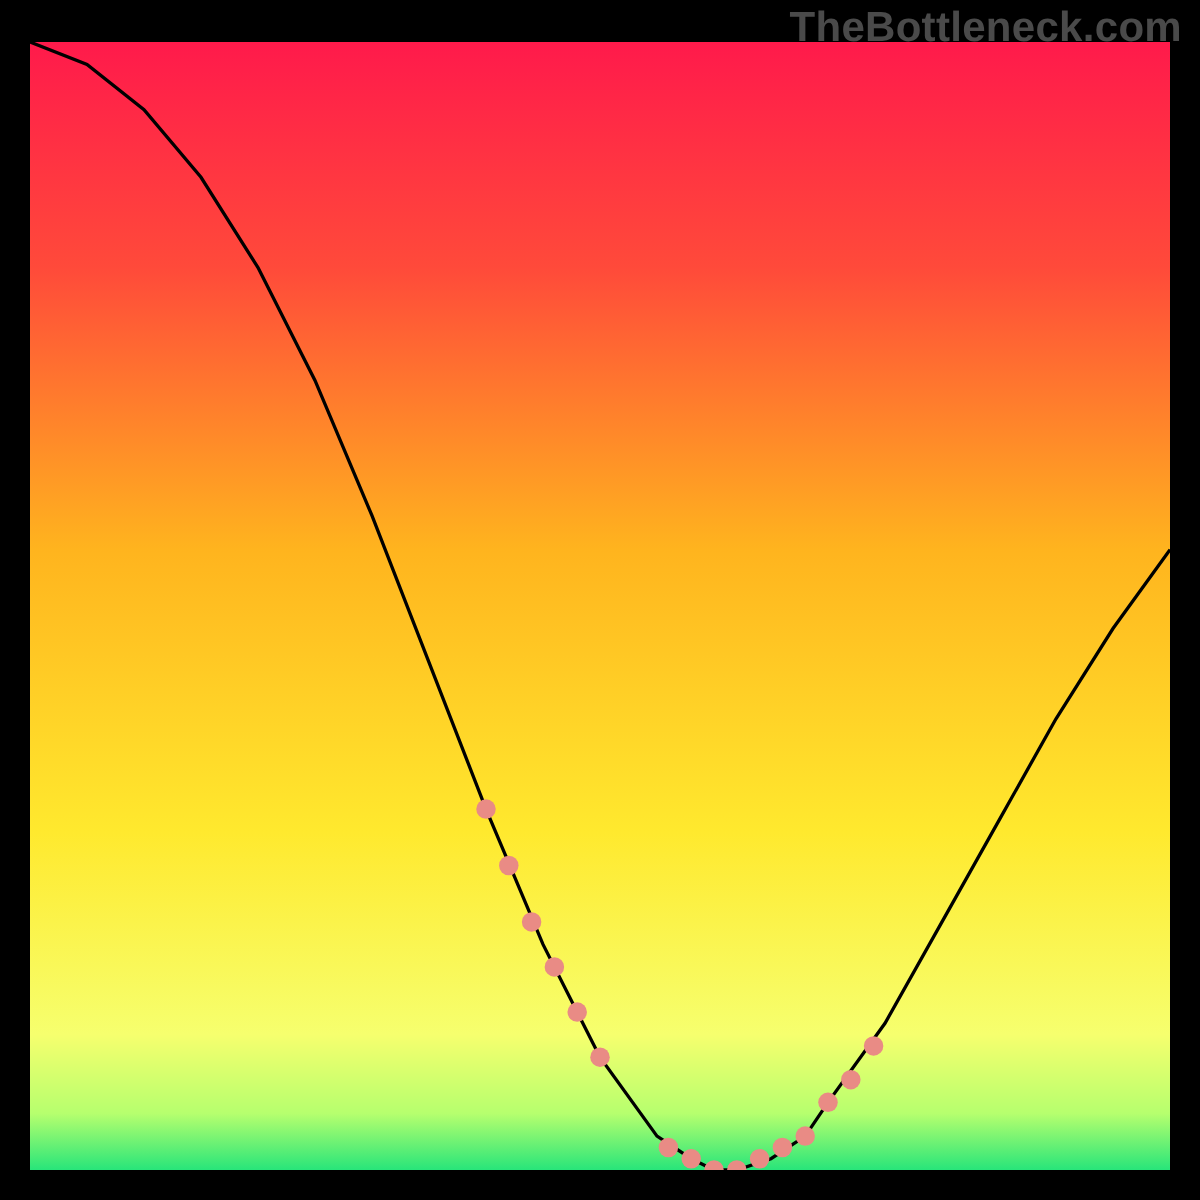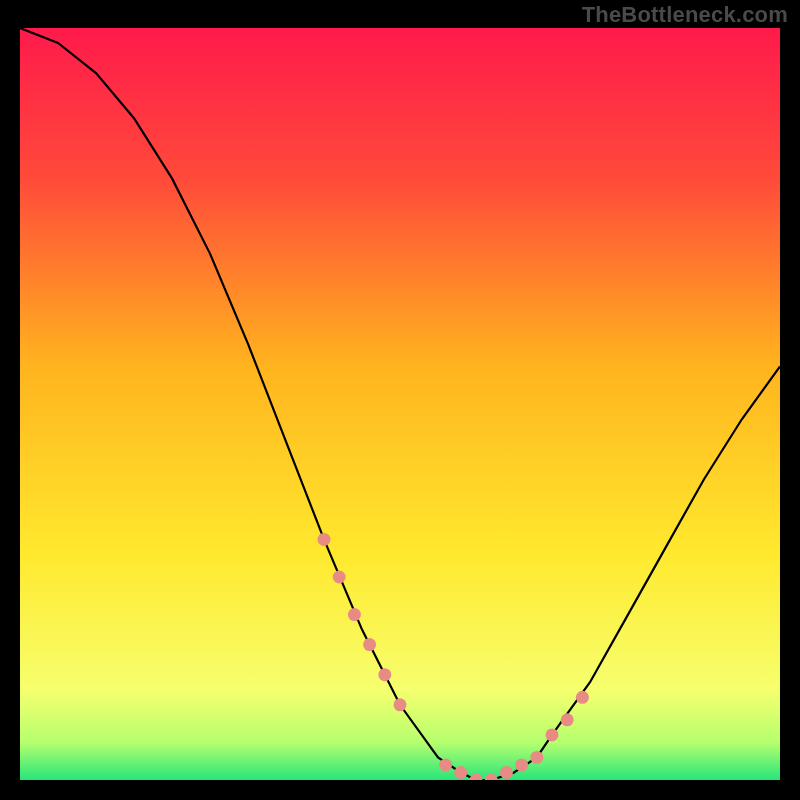--- a/index.html
+++ b/index.html
@@ -3,21 +3,21 @@
 <meta charset="utf-8">
 <style>
   * { margin: 0; padding: 0; box-sizing: border-box; }
   html, body { width: 800px; height: 800px; overflow: hidden; }
   body { font-family: Arial, Helvetica, sans-serif; background: #000; }
   .wrap { position: relative; width: 800px; height: 800px; background: #000; }
   .attribution {
     position: absolute;
     top: 2px;
     right: 12px;
-    font-size: 22px;
+    font-size: 28px;
     font-weight: 600;
     color: #4a4a4a;
     letter-spacing: 0.2px;
   }
   .plot {
     position: absolute;
     left: 20px; right: 20px; top: 28px; bottom: 20px;
   }
   svg { display: block; width: 100%; height: 100%; }
 </style>

